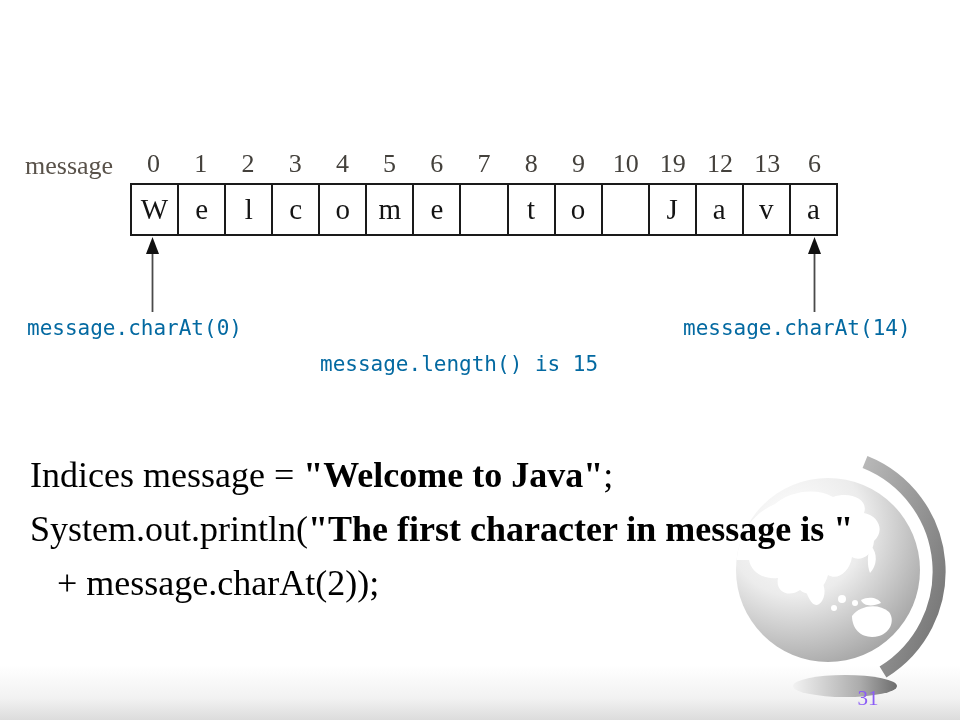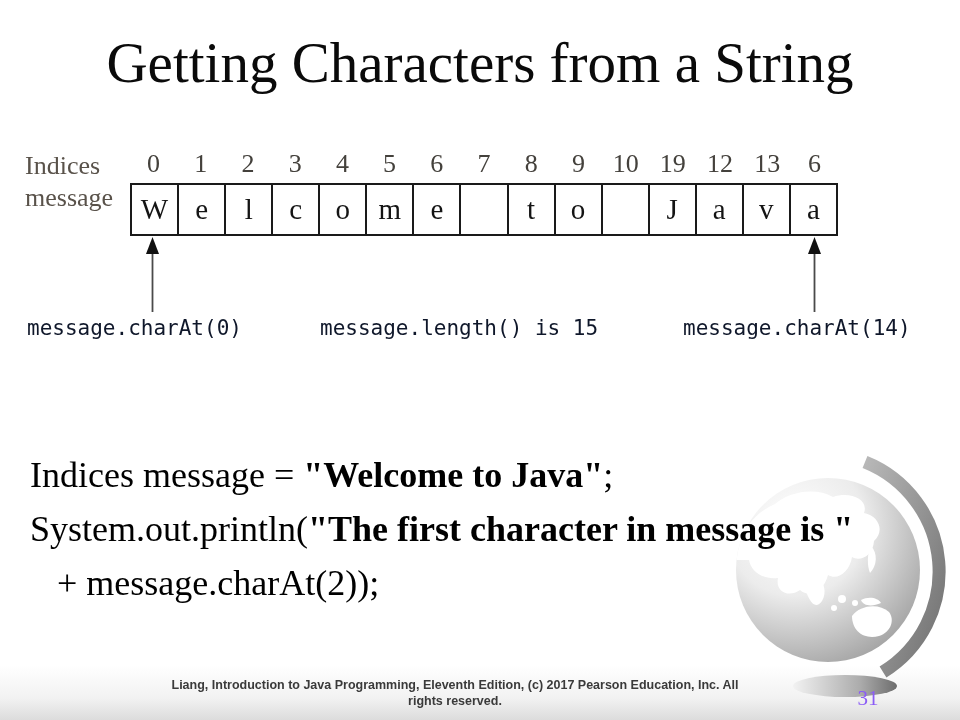--- a/index.html
+++ b/index.html
@@ -56,24 +56,24 @@
     font-size: 29px; color: #141414;
   }
   .char-array .cell:first-child { border-left: none; }
 
   .arrows-svg { position: absolute; left: 0; top: 0; z-index: 3; }
 
   .mono-row { position: absolute; top: 316px; left: 0; width: 960px; z-index: 3; }
   .mono-row span {
     position: absolute;
     font-family: "DejaVu Sans Mono", monospace;
-    font-size: 21px; color: #0f172a; white-space: pre;
+    font-size: 21px; color: #0369a1; white-space: pre;
   }
   .mono-left   { left: 27px;  }
-  .mono-middle { left: 320px; }
+  .mono-middle { left: 320px; margin-top: 36px; }
   .mono-right  { left: 683px; }
 
   
   .code-block {
     position: absolute; left: 30px; top: 448px; width: 900px;
     font-size: 36px; color: #000000; line-height: 54px;
     z-index: 3; white-space: nowrap;
   }
   .code-block .bold { font-weight: 700; }
   .code-line3 { padding-left: 27px; }
@@ -97,24 +97,22 @@
     z-index: 3;
   }
 </style>
 </head>
 <body>
 
 <div class="slide">
 
   <div class="bottom-fade"></div>
 
-  <div class="title">Getting Characters from a String</div>
 
   <div class="row-labels">
-    <div>Indices</div>
     <div>message</div>
   </div>
 
   <div class="indices-row">
     <span>0</span>
     <span>1</span>
     <span>2</span>
     <span>3</span>
     <span>4</span>
     <span>5</span>
@@ -202,20 +200,16 @@
     </g>
     <ellipse cx="845" cy="686" rx="52" ry="11" fill="url(#baseGrad)"></ellipse>
   </svg>
 
   <div class="code-block">
     <div><span>Indices message = </span><span class="bold">"Welcome to Java"</span><span>;</span></div>
     <div><span>System.out.println(</span><span class="bold">"The first character in message is "</span></div>
     <div class="code-line3">+ message.charAt(2));</div>
   </div>
 
-  <div class="footer">
-    <div>Liang, Introduction to Java Programming, Eleventh Edition, (c) 2017 Pearson Education, Inc. All</div>
-    <div>rights reserved.</div>
-  </div>
 
   <div class="page-number">31</div>
 
 </div>
 
 </body></html>

